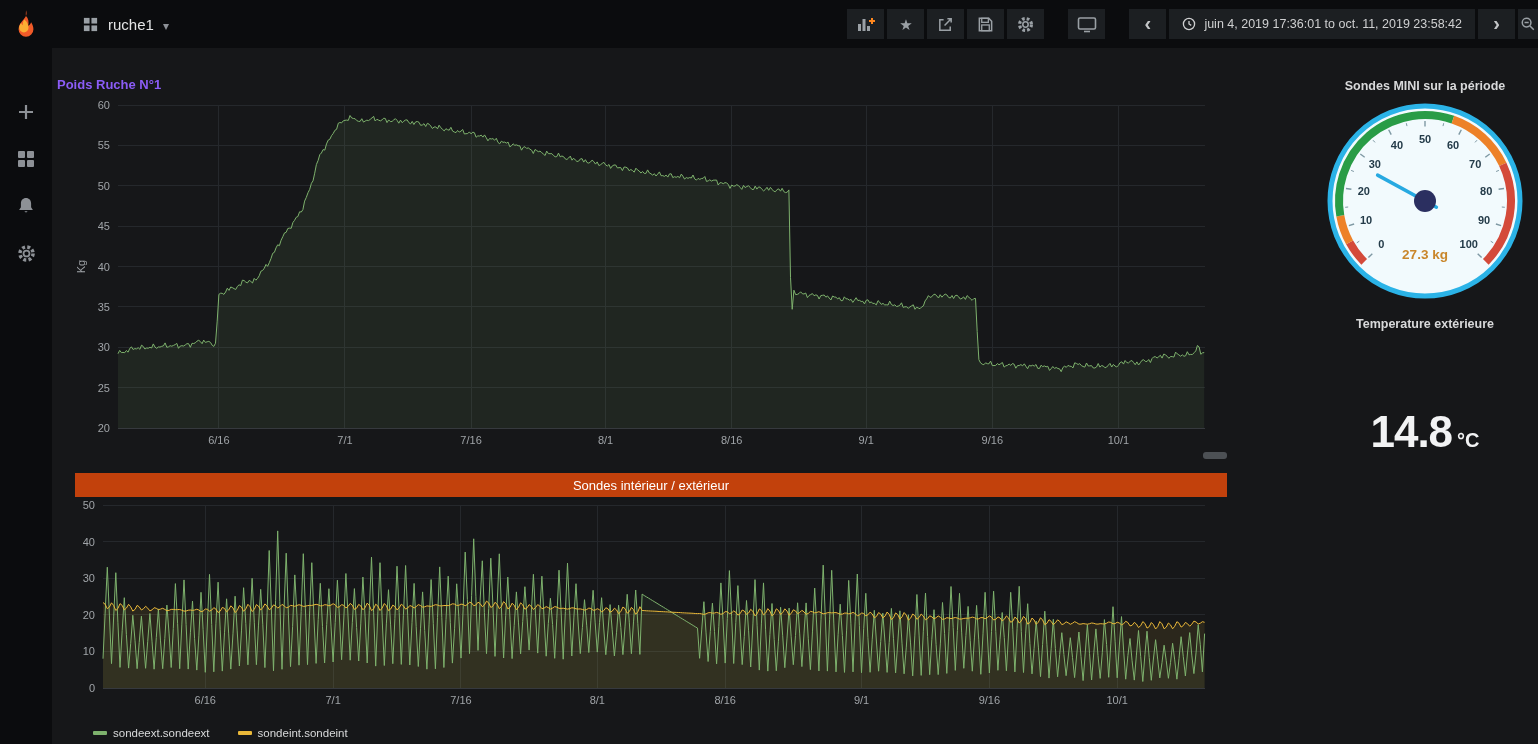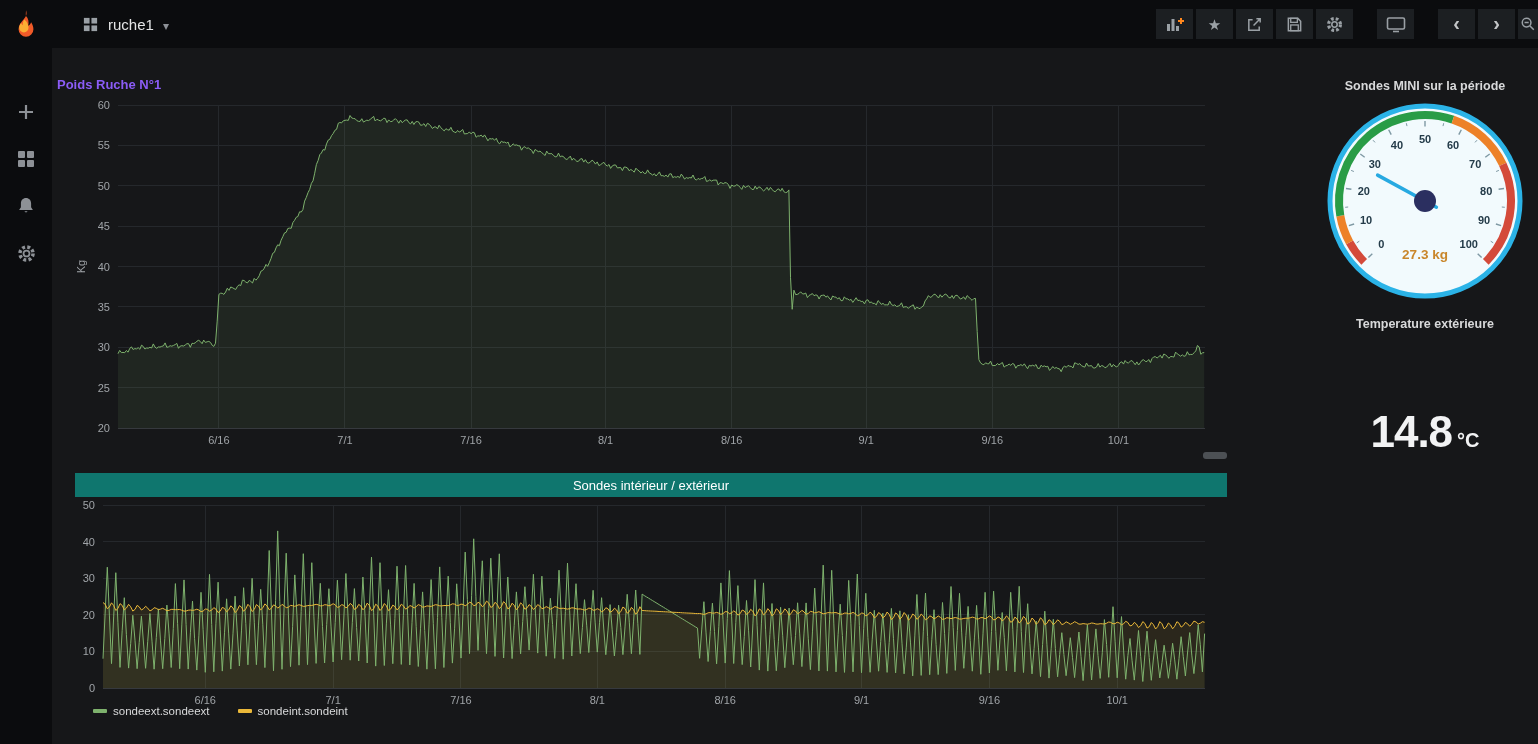--- a/index.html
+++ b/index.html
@@ -39,24 +39,24 @@
   .hscroll{position:absolute;left:1203px;top:452px;width:24px;height:7px;background:#4c5054;border-radius:3px;cursor:pointer;}
 
   .rightcol{position:absolute;left:1322px;top:55px;width:206px;height:680px;text-align:center;}
   .gauge-title{position:absolute;top:24px;left:0;right:0;font-size:12.5px;font-weight:700;color:#d8d9da;cursor:pointer;}
   .gauge-svg{position:absolute;top:44px;left:1px;width:204px;height:204px;}
   .temp-title{position:absolute;top:262px;left:0;right:0;font-size:12.5px;font-weight:700;color:#d8d9da;cursor:pointer;}
   .temp-value{position:absolute;top:352px;left:0;right:0;color:#f2f3f4;font-weight:700;font-size:44px;letter-spacing:-1px;}
   .temp-value .unit{font-size:20px;font-weight:700;margin-left:5px;letter-spacing:0;}
 
   .panel2{position:absolute;left:75px;top:473px;width:1152px;height:266px;}
-  .panel2-header{height:24px;background:#0f766e;display:flex;align-items:center;justify-content:center;
+  .panel2-header{height:24px;background:#c2410c;display:flex;align-items:center;justify-content:center;
                  color:#ffffff;font-size:13px;font-weight:500;cursor:pointer;}
   .chart2-box{position:absolute;top:24px;left:0;}
-  .legend{position:absolute;top:232px;left:18px;display:flex;gap:28px;align-items:flex-end;}
+  .legend{position:absolute;top:254px;left:18px;display:flex;gap:28px;align-items:flex-end;}
   .legend-item{display:flex;align-items:center;gap:6px;color:#d8d9da;font-size:11.5px;cursor:pointer;}
   .legend-dash{width:14px;height:4px;border-radius:1px;background:#888;}
 </style>
 </head>
 <body>
 
 <div id="app">
 
   <nav class="sidebar">
     <div class="logo">
@@ -144,20 +144,27 @@
         <svg width="20" height="18" viewBox="0 0 20 18">
           <rect x="1.5" y="3" width="17" height="11" rx="1.5" fill="none" stroke="currentColor" stroke-width="1.6"></rect>
           <path d="M7 16.5h6" stroke="currentColor" stroke-width="1.6"></path>
         </svg>
       </div>
 
       <div class="grp-gap"></div>
 
       <div class="nav-btn">
         <span class="chev">‹</span>
+      </div>
+      <div class="timepicker">
+        <svg width="14" height="14" viewBox="0 0 16 16">
+          <circle cx="8" cy="8" r="6.4" fill="none" stroke="currentColor" stroke-width="1.5"></circle>
+          <path d="M8 4.5V8l2.6 1.6" fill="none" stroke="currentColor" stroke-width="1.5"></path>
+        </svg>
+        <span>juin 4, 2019 17:36:01 to oct. 11, 2019 23:58:42</span>
       </div>
       <div class="nav-btn">
         <span class="chev">›</span>
       </div>
       <div class="nav-btn" style="width:20px;">
         <svg width="17" height="17" viewBox="0 0 18 18">
           <circle cx="7" cy="7" r="4.6" fill="none" stroke="currentColor" stroke-width="1.6"></circle>
           <path d="M10.6 10.6 14.6 14.6M4.8 7h4.4" stroke="currentColor" stroke-width="1.6" fill="none"></path>
         </svg>
       </div>

